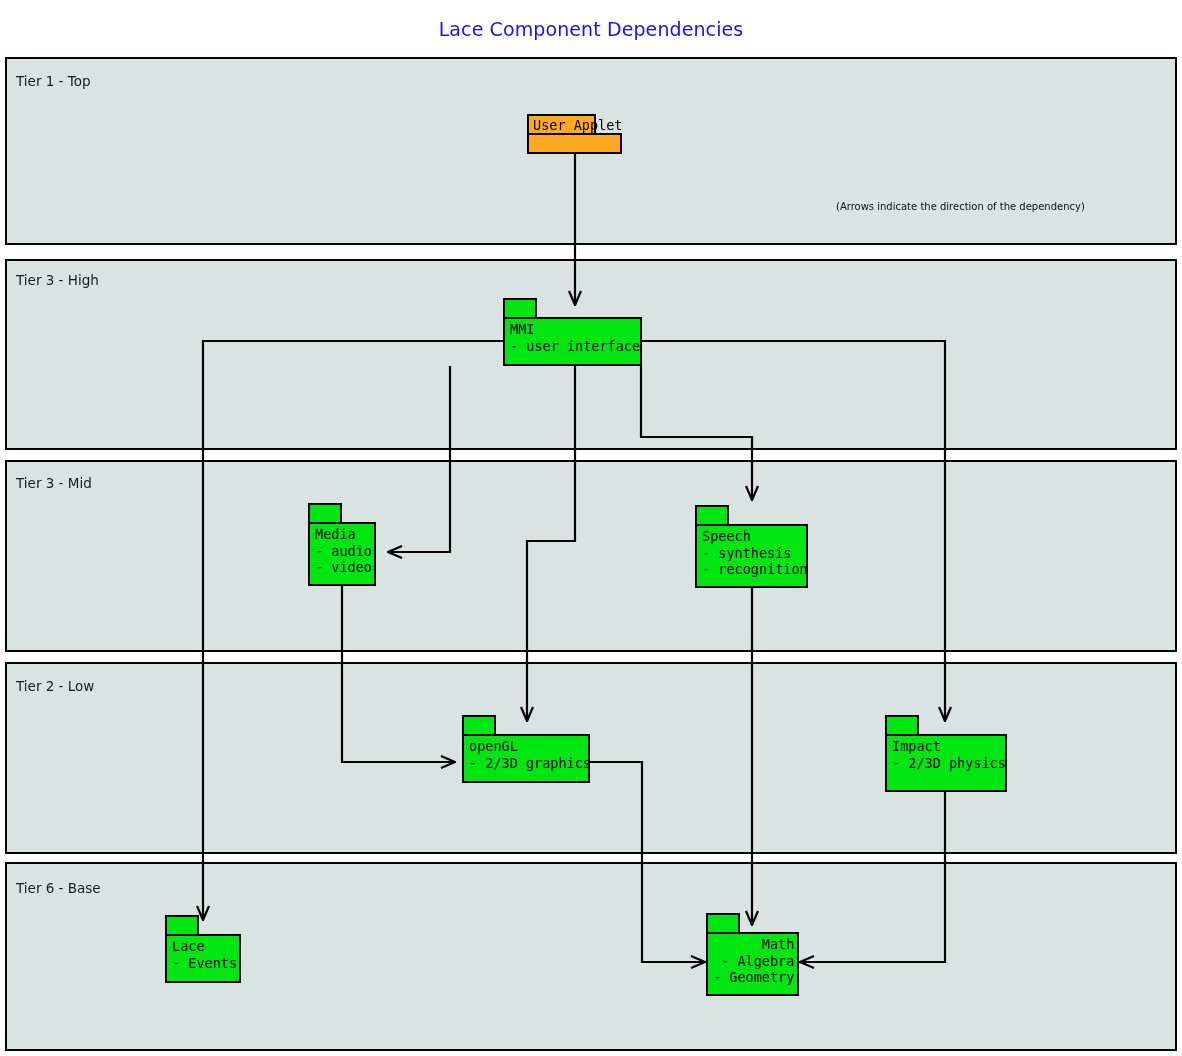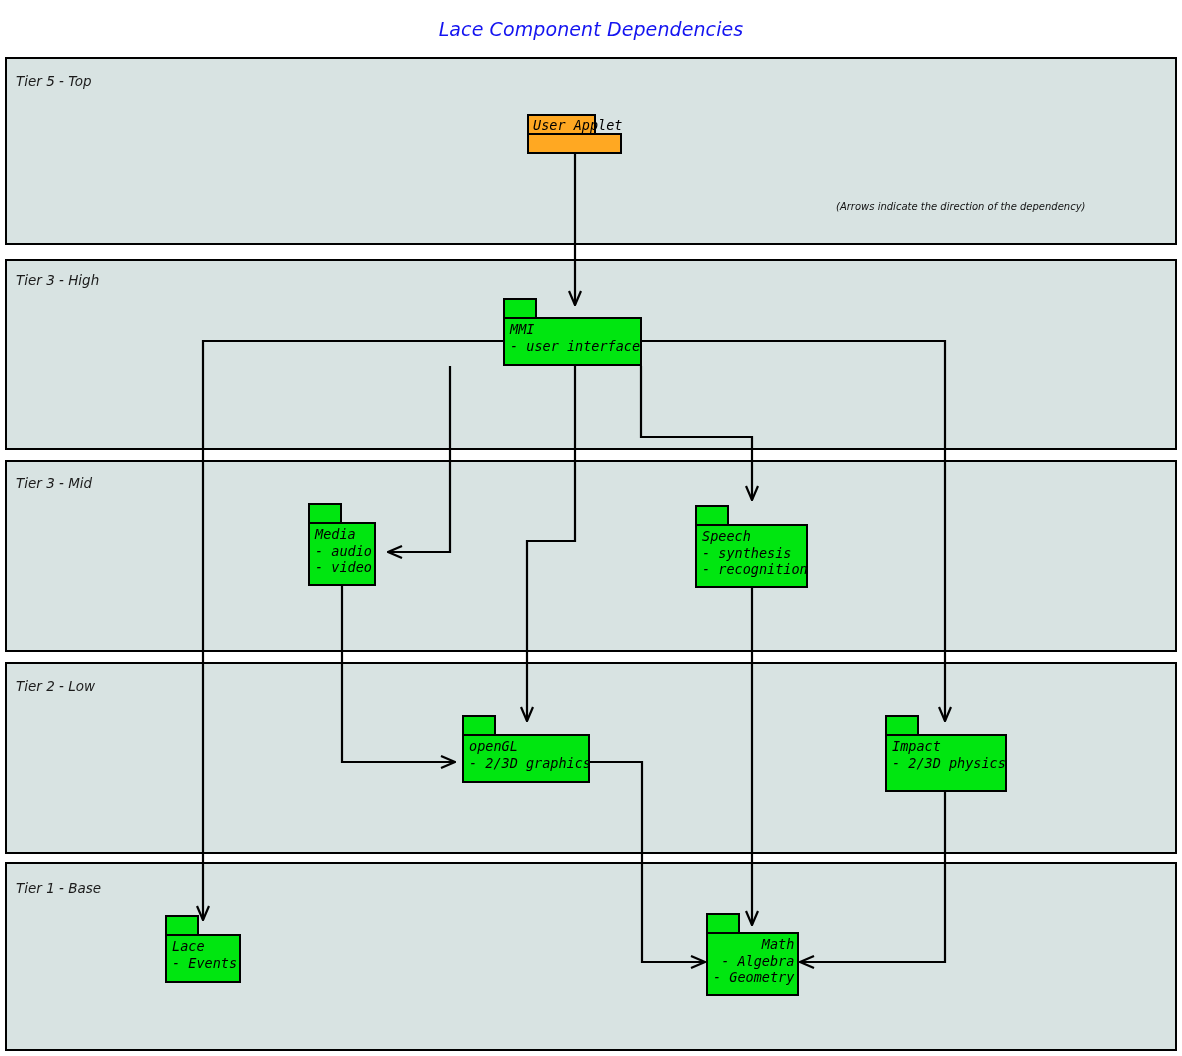--- a/index.html
+++ b/index.html
@@ -1,17 +1,17 @@
 <!DOCTYPE html>
 <html><head>
 <meta charset="utf-8">
 <style>
   html,body{margin:0;padding:0;background:#ffffff;}
   body{width:1182px;height:1056px;font-family:"DejaVu Sans","Liberation Sans",sans-serif;}
-  #stage{position:relative;width:1182px;height:1056px;overflow:hidden;font-style:italic;}
+  #stage{position:relative;width:1182px;height:1056px;overflow:hidden;}
   #title{
     position:absolute;left:0;top:18px;width:1182px;text-align:center;
     color:#1414f0;font-size:19px;font-family:"DejaVu Sans","Liberation Sans",sans-serif;
     letter-spacing:0.1px;
   }
   .tier{
     position:absolute;background:#d8e3e2;border:2px solid #000000;box-sizing:border-box;
   }
   .tier-label{
     position:absolute;font-size:13.5px;color:#1b1b1b;
@@ -42,33 +42,33 @@
   svg#wires path,svg#wires line{stroke:#000;stroke-width:2.2;fill:none;}
 </style>
 </head>
 <body>
 
 <div id="stage">
 
   <div id="title">Lace Component Dependencies</div>
 
   <div class="tier" style="left:5px;top:57px;width:1172px;height:188px;"></div>
-  <div class="tier-label" style="left:16px;top:73px;">Tier 5 - Top</div>
+  <div class="tier-label" style="left:16px;top:73px;">Tier 1 - Top</div>
 
   <div class="tier" style="left:5px;top:259px;width:1172px;height:191px;"></div>
   <div class="tier-label" style="left:16px;top:272px;">Tier 3 - High</div>
 
   <div class="tier" style="left:5px;top:460px;width:1172px;height:192px;"></div>
   <div class="tier-label" style="left:16px;top:475px;">Tier 3 - Mid</div>
 
   <div class="tier" style="left:5px;top:662px;width:1172px;height:192px;"></div>
   <div class="tier-label" style="left:16px;top:678px;">Tier 2 - Low</div>
 
   <div class="tier" style="left:5px;top:862px;width:1172px;height:189px;"></div>
-  <div class="tier-label" style="left:16px;top:880px;">Tier 1 - Base</div>
+  <div class="tier-label" style="left:16px;top:880px;">Tier 6 - Base</div>
 
   <div class="note" style="left:836px;top:201px;">(Arrows indicate the direction of the dependency)</div>
 
   <svg id="wires" viewBox="0 0 1182 1056">
     <defs>
       <marker id="ah" markerWidth="16" markerHeight="14" refX="15" refY="7" orient="auto" markerUnits="userSpaceOnUse">
         <path d="M1,1 L15,7 L1,13" fill="none" stroke="#000" stroke-width="2.2"></path>
       </marker>
     </defs>
 

